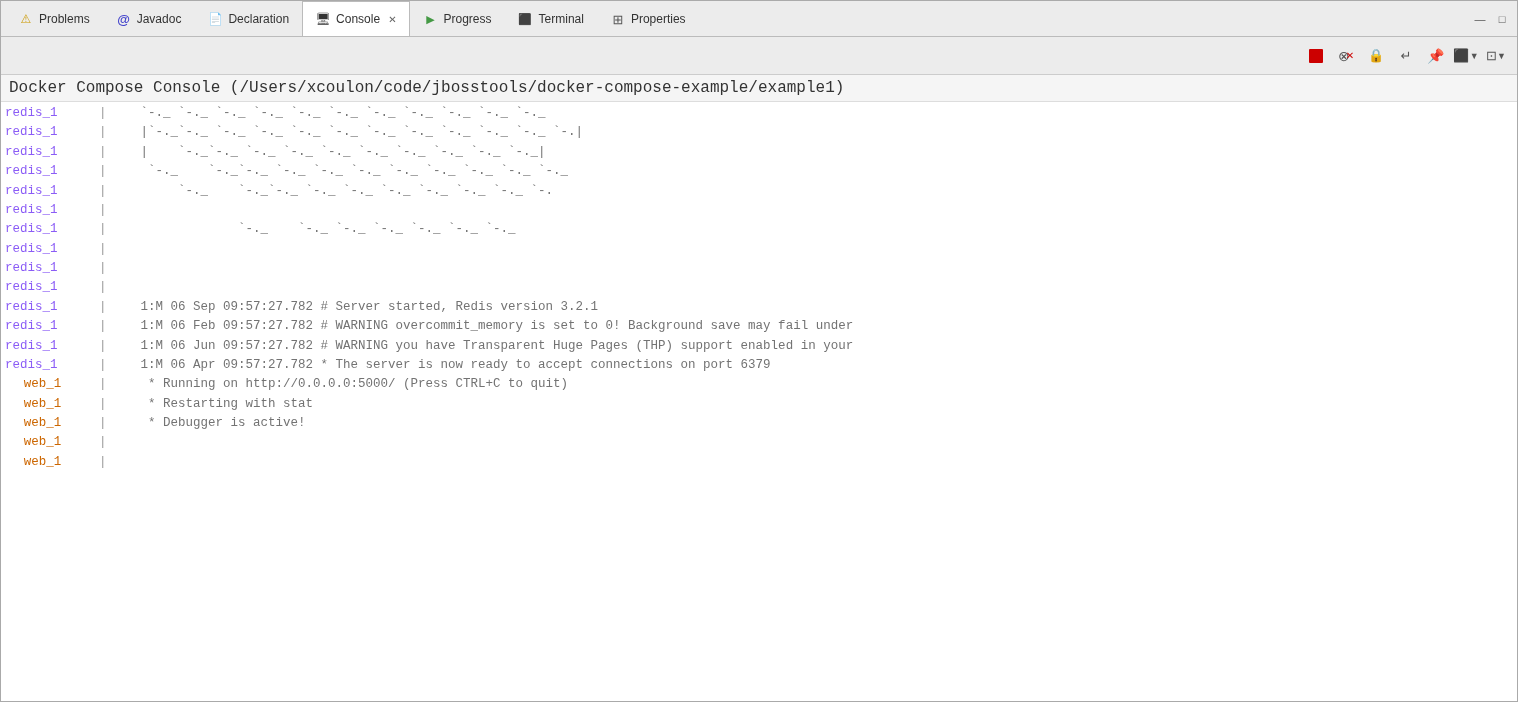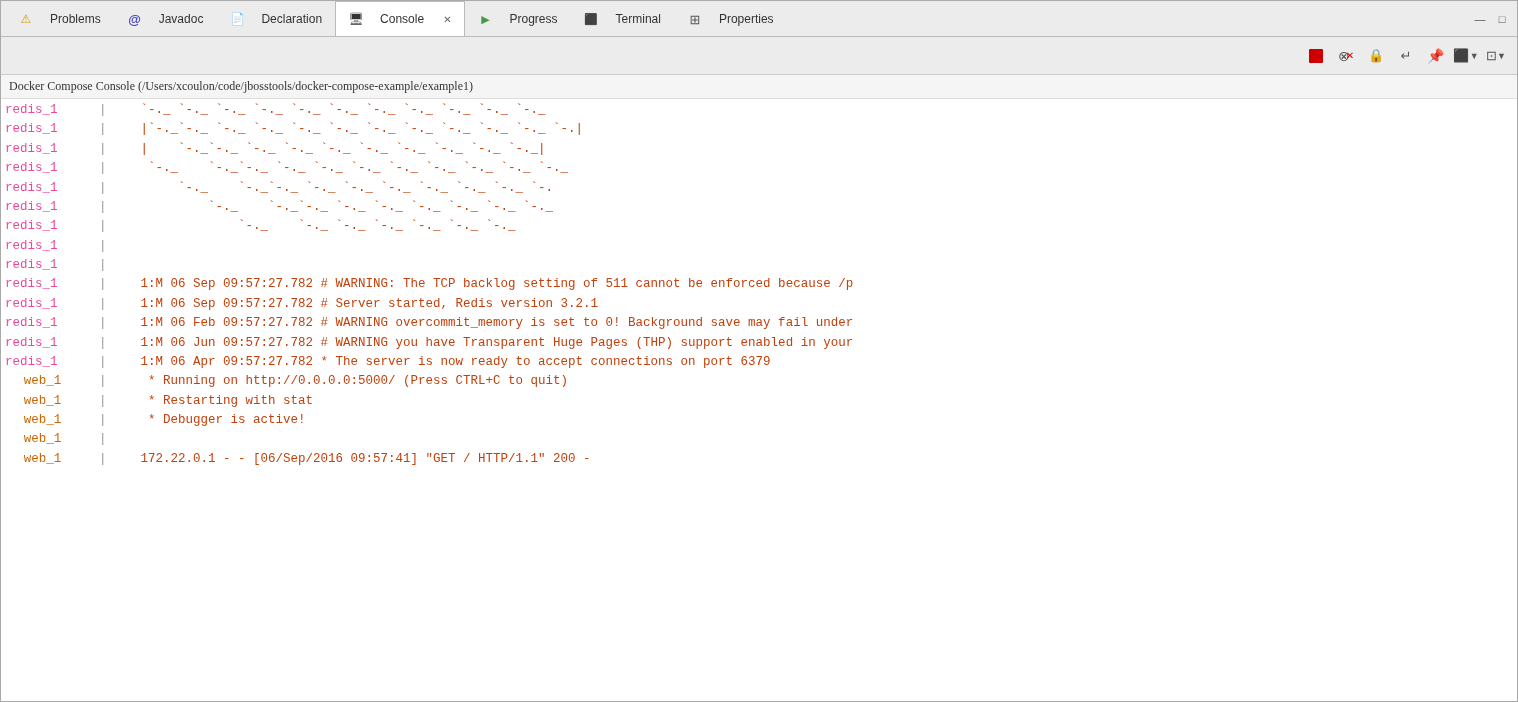--- a/index.html
+++ b/index.html
@@ -27,21 +27,21 @@
       background: #ececec;
       border-bottom: 1px solid #bbb;
       height: 36px;
       padding-left: 4px;
       position: relative;
     }
 
     .tab {
       display: flex;
       align-items: center;
-      gap: 16px;
+      gap: 5px;
       padding: 0 12px;
       font-size: 12px;
       color: #333;
       cursor: pointer;
       border: 1px solid transparent;
       border-bottom: none;
       white-space: nowrap;
       height: 100%;
       position: relative;
     }
@@ -115,60 +115,60 @@
     .console-container {
       display: flex;
       flex-direction: column;
       flex: 1;
       overflow: hidden;
       background: #ffffff;
     }
 
     .console-title {
       padding: 4px 8px;
-      font-size: 12px;
+      font-size: 16px;
       color: #333;
       background: #f5f5f5;
       border-bottom: 1px solid #ddd;
-      font-family: Liberation Serif, serif;
+      font-family: Liberation Mono, monospace;
     }
 
     .console-output {
       flex: 1;
       overflow: hidden;
       padding: 2px 4px;
       font-family: 'Courier New', Courier, monospace;
       font-size: 12.5px;
       line-height: 1.55;
       background: #ffffff;
     }
 
     .console-line {
       display: flex;
       white-space: pre;
     }
 
     .service-name {
-      color: #ec4899;
+      color: #8b5cf6;
       min-width: 75px;
       display: inline-block;
     }
 
     .service-name.web {
       color: #cc6600;
       text-align: center;
     }
 
     .pipe {
       color: #999;
       margin: 0 4px;
     }
 
     .line-content {
-      color: #c2410c;
+      color: #737373;
     }
 
     
     .icon-problems::before { content: "⚠"; color: #cc9900; }
     .icon-javadoc::before { content: "@"; color: #4444cc; font-weight: bold; font-size: 13px; }
     .icon-declaration::before { content: "📄"; font-size: 12px; }
     .icon-console::before { content: "🖥"; font-size: 12px; }
     .icon-progress::before { content: "▶"; color: #449944; font-size: 11px; }
     .icon-terminal::before { content: "⬛"; color: #555; font-size: 11px; }
     .icon-properties::before { content: "⊞"; color: #555; font-size: 13px; }
@@ -260,29 +260,29 @@
 
   <div class="console-container">
     <div class="console-title">Docker Compose Console (/Users/xcoulon/code/jbosstools/docker-compose-example/example1)</div>
     <div class="console-output">
 
     <div class="console-line"><span class="service-name">redis_1</span><span class="pipe">  |</span><span class="line-content">    `-._ `-._ `-._ `-._ `-._ `-._ `-._ `-._ `-._ `-._ `-._ </span></div>
         <div class="console-line"><span class="service-name">redis_1</span><span class="pipe">  |</span><span class="line-content">    |`-._`-._ `-._ `-._ `-._ `-._ `-._ `-._ `-._ `-._ `-._ `-.|</span></div>
         <div class="console-line"><span class="service-name">redis_1</span><span class="pipe">  |</span><span class="line-content">    |    `-._`-._ `-._ `-._ `-._ `-._ `-._ `-._ `-._ `-._|</span></div>
         <div class="console-line"><span class="service-name">redis_1</span><span class="pipe">  |</span><span class="line-content">     `-._    `-._`-._ `-._ `-._ `-._ `-._ `-._ `-._ `-._ `-._ </span></div>
         <div class="console-line"><span class="service-name">redis_1</span><span class="pipe">  |</span><span class="line-content">         `-._    `-._`-._ `-._ `-._ `-._ `-._ `-._ `-._ `-.</span></div>
-        <div class="console-line"><span class="service-name">redis_1</span><span class="pipe">  |</span><span class="line-content">             `-._    `-._`-._ `-._ `-._ `-._ `-._ `-._ `-._ </span></div>
+        <div class="console-line"><span class="service-name">redis_1</span><span class="pipe">  |</span></div>
         <div class="console-line"><span class="service-name">redis_1</span><span class="pipe">  |</span><span class="line-content">                 `-._    `-._ `-._ `-._ `-._ `-._ `-._ </span></div>
         <div class="console-line"><span class="service-name">redis_1</span><span class="pipe">  |</span></div>
         <div class="console-line"><span class="service-name">redis_1</span><span class="pipe">  |</span><span class="line-content"></span></div>
-        <div class="console-line"><span class="service-name">redis_1</span><span class="pipe">  |</span><span class="line-content">    1:M 06 Sep 09:57:27.782 # WARNING: The TCP backlog setting of 511 cannot be enforced because /p</span></div>
+        <div class="console-line"><span class="service-name">redis_1</span><span class="pipe">  |</span></div>
         <div class="console-line"><span class="service-name">redis_1</span><span class="pipe">  |</span><span class="line-content">    1:M 06 Sep 09:57:27.782 # Server started, Redis version 3.2.1</span></div>
         <div class="console-line"><span class="service-name">redis_1</span><span class="pipe">  |</span><span class="line-content">    1:M 06 Feb 09:57:27.782 # WARNING overcommit_memory is set to 0! Background save may fail under</span></div>
         <div class="console-line"><span class="service-name">redis_1</span><span class="pipe">  |</span><span class="line-content">    1:M 06 Jun 09:57:27.782 # WARNING you have Transparent Huge Pages (THP) support enabled in your</span></div>
         <div class="console-line"><span class="service-name">redis_1</span><span class="pipe">  |</span><span class="line-content">    1:M 06 Apr 09:57:27.782 * The server is now ready to accept connections on port 6379</span></div>
         <div class="console-line"><span class="service-name web">web_1</span><span class="pipe">  |</span><span class="line-content">     * Running on http://0.0.0.0:5000/ (Press CTRL+C to quit)</span></div>
         <div class="console-line"><span class="service-name web">web_1</span><span class="pipe">  |</span><span class="line-content">     * Restarting with stat</span></div>
         <div class="console-line"><span class="service-name web">web_1</span><span class="pipe">  |</span><span class="line-content">     * Debugger is active!</span></div>
         <div class="console-line"><span class="service-name web">web_1</span><span class="pipe">  |</span></div>
-        <div class="console-line"><span class="service-name web">web_1</span><span class="pipe">  |</span><span class="line-content">    172.22.0.1 - - [06/Sep/2016 09:57:41] "GET / HTTP/1.1" 200 -</span></div>
+        <div class="console-line"><span class="service-name web">web_1</span><span class="pipe">  |</span></div>
       </div>
   </div>
 </div>
 
 </body></html>

